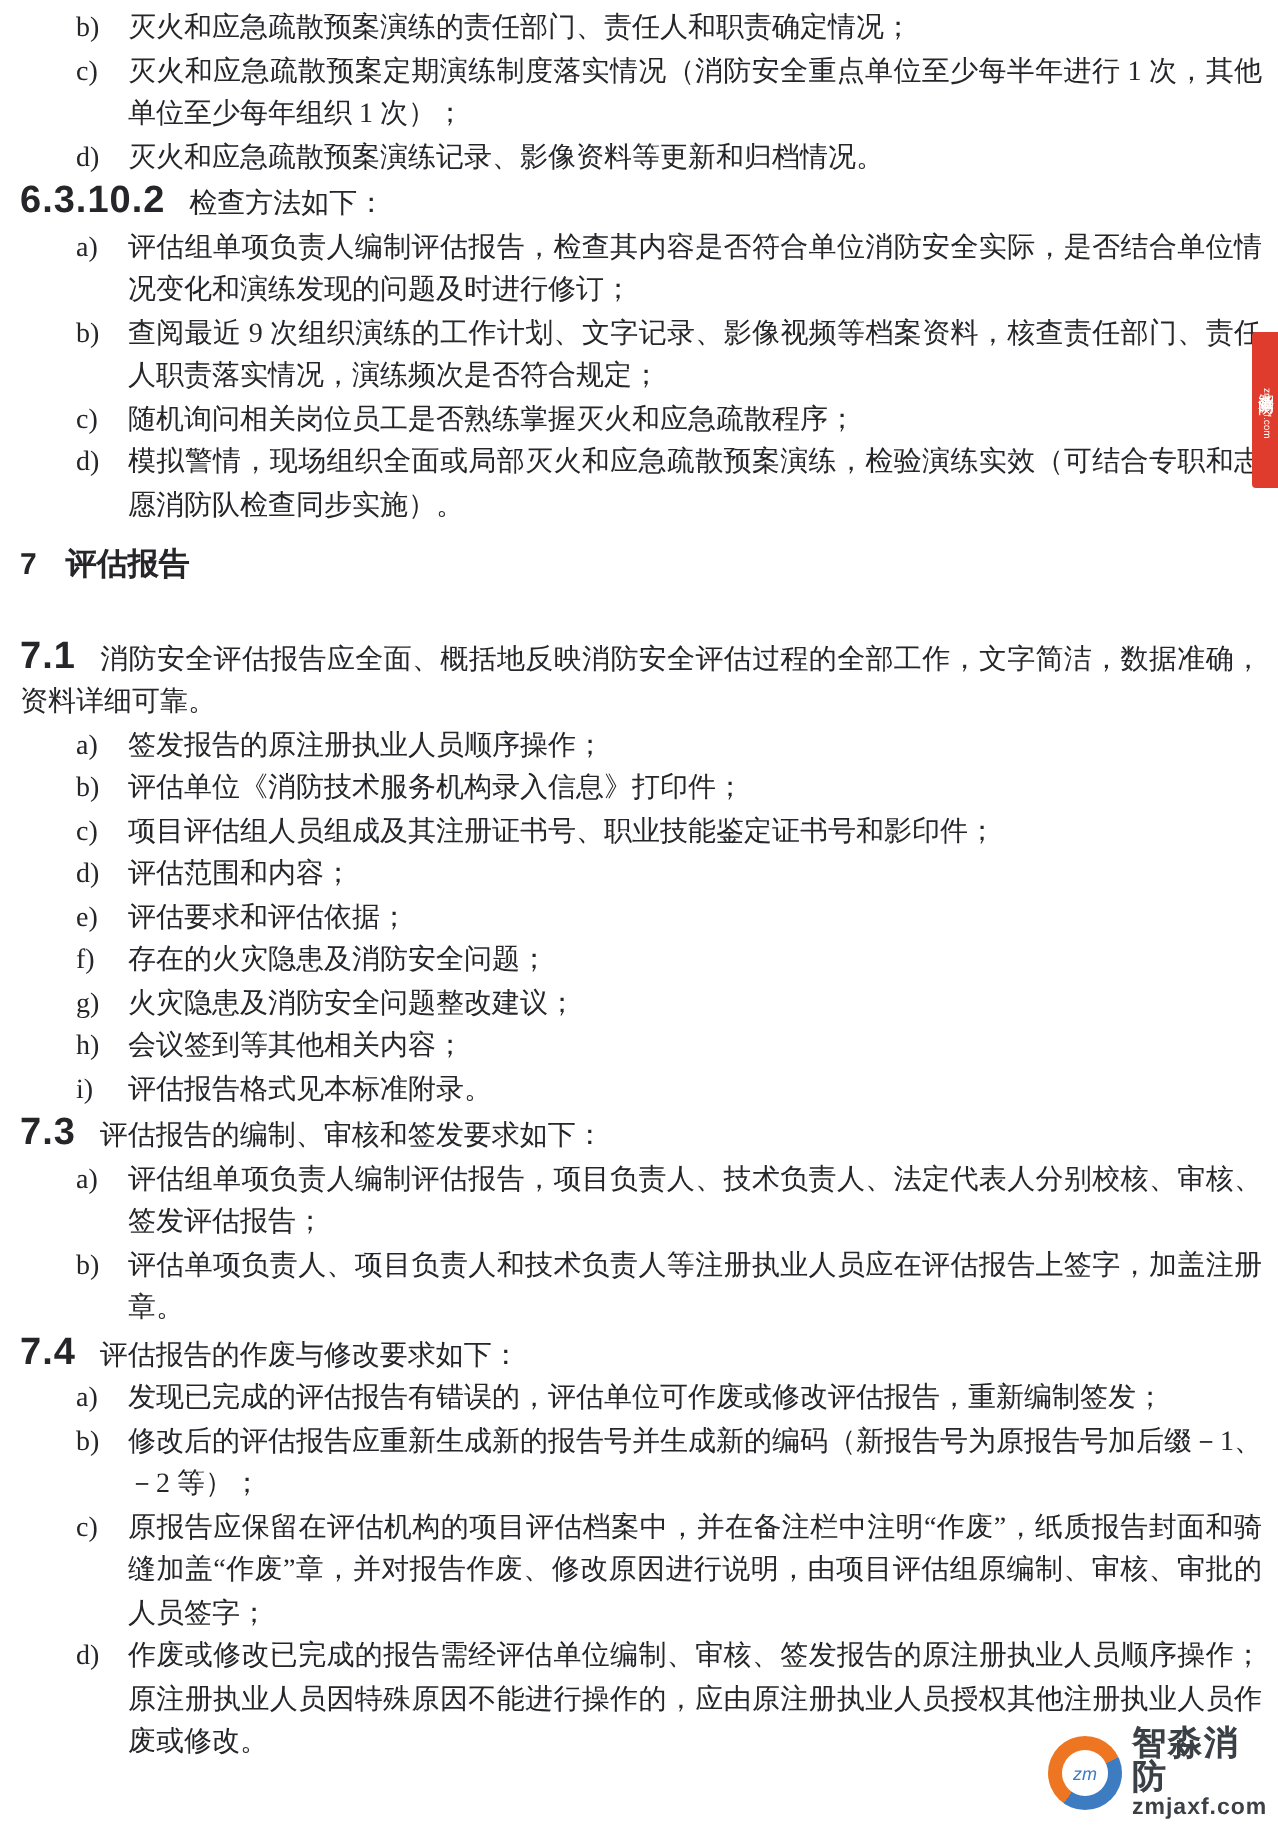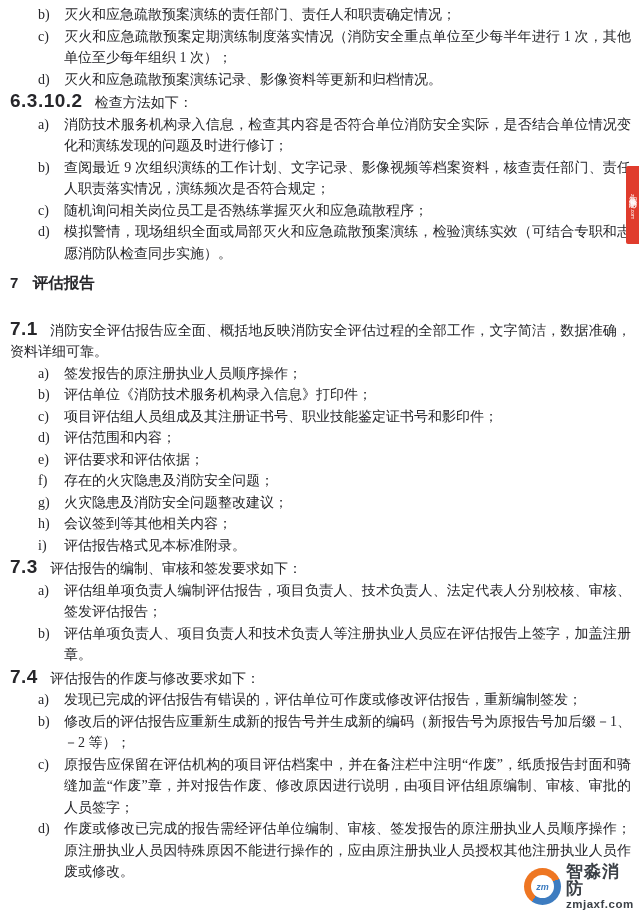--- a/index.html
+++ b/index.html
@@ -92,21 +92,21 @@
     position: absolute;
     left: 7px; top: 7px;
     width: 23px; height: 23px;
     border-radius: 50%;
     background: #ffffff;
     display: flex;
     align-items: center;
     justify-content: center;
     font-family: "Liberation Sans", "DejaVu Sans", sans-serif;
     font-style: italic;
-    font-weight: bold;
+    font-weight: normal;
     font-size: 9px;
   }
   .logo-text { display: flex; flex-direction: column; line-height: 1; }
   .logo-text .cn {
     font-family: "Liberation Sans", "DejaVu Sans", sans-serif;
     font-weight: bold;
     font-size: 17px;
     letter-spacing: 1px;
   }
   .logo-text .url {
@@ -129,21 +129,21 @@
       <span class="lbl">c)</span>
       <span class="txt">灭火和应急疏散预案定期演练制度落实情况（消防安全重点单位至少每半年进行 1 次，其他单位至少每年组织 1 次）；</span>
     </div>
     <div class="block letter">
       <span class="lbl">d)</span>
       <span class="txt">灭火和应急疏散预案演练记录、影像资料等更新和归档情况。</span>
     </div>
     <div class="block clause"><span class="num">6.3.10.2</span><span class="ctxt">检查方法如下：</span></div>
     <div class="block letter">
       <span class="lbl">a)</span>
-      <span class="txt">消防技术服务机构录入信息，检查其内容是否符合单位消防安全实际，是否结合单位情况变化和演练发现的问题及时进行修订；</span>
+      <span class="txt">评估组单项负责人编制评估报告，检查其内容是否符合单位消防安全实际，是否结合单位情况变化和演练发现的问题及时进行修订；</span>
     </div>
     <div class="block letter">
       <span class="lbl">b)</span>
       <span class="txt">查阅最近 9 次组织演练的工作计划、文字记录、影像视频等档案资料，核查责任部门、责任人职责落实情况，演练频次是否符合规定；</span>
     </div>
     <div class="block letter">
       <span class="lbl">c)</span>
       <span class="txt">随机询问相关岗位员工是否熟练掌握灭火和应急疏散程序；</span>
     </div>
     <div class="block letter">

